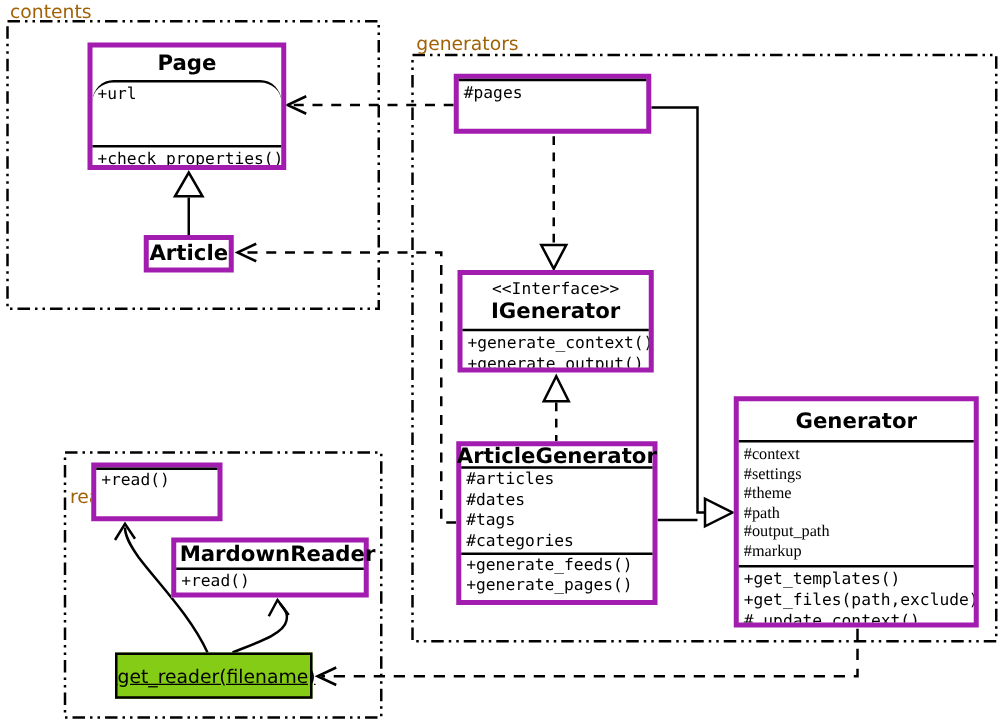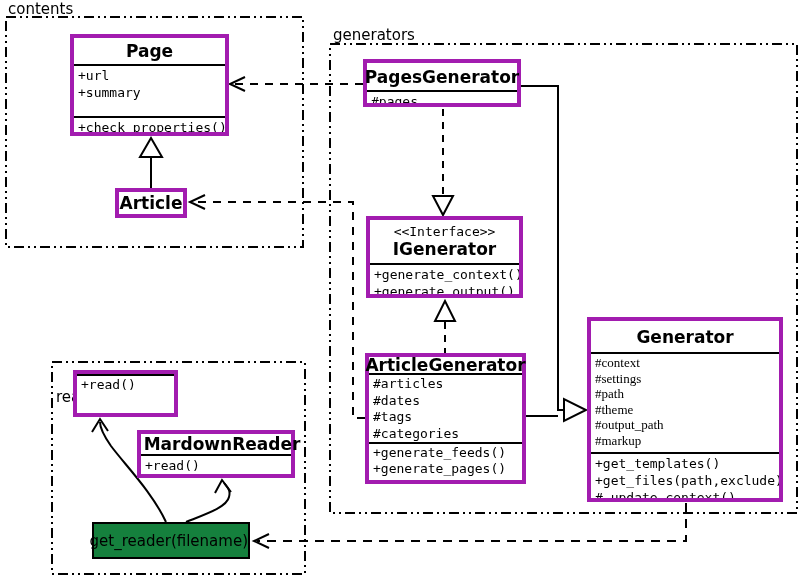--- a/index.html
+++ b/index.html
@@ -2,21 +2,21 @@
 <html><head>
 <meta charset="utf-8">
 <style>
   html,body{margin:0;padding:0;background:#ffffff;}
   #canvas{
     position:relative;width:803px;height:579px;background:#ffffff;
     font-family:"DejaVu Sans",sans-serif;color:#000;overflow:hidden;
   }
   svg.layer{position:absolute;left:0;top:0;width:803px;height:579px;}
   .pkg-label{
-    position:absolute;font-size:15px;line-height:16px;color:#000000;
+    position:absolute;font-size:15px;line-height:16px;color:#a16207;
     background:transparent;padding:0 2px;
   }
   .cls{
     position:absolute;background:#fff;border:4px solid #a21caf;
     box-sizing:border-box;display:flex;flex-direction:column;
   }
   .cls-title{
     font-weight:bold;font-size:17px;text-align:center;
     display:flex;align-items:center;justify-content:center;
     font-family:"DejaVu Sans",sans-serif;
@@ -25,23 +25,24 @@
     font-family:"DejaVu Sans Mono",monospace;font-weight:normal;font-size:13px;
     text-align:center;line-height:15px;
   }
   .cls-sec{
     border-top:2px solid #000;box-sizing:border-box;
     font-family:"DejaVu Sans Mono",monospace;font-size:13px;
     padding:1px 0 0 4px;overflow:hidden;
   }
   .mrow{white-space:nowrap;}
   .plainbox{
-    position:absolute;background:#15803d;border:2px solid #000;box-sizing:border-box;
-    display:flex;align-items:center;justify-content:flex-end;font-size:15px;
+    position:absolute;background:#84cc16;border:2px solid #000;box-sizing:border-box;
+    display:flex;align-items:center;justify-content:flex-start;font-size:15px;
     font-family:"DejaVu Sans",sans-serif;
+    text-decoration:underline;
   }
 </style>
 </head>
 <body>
 
 <div id="canvas">
 
   <svg class="layer" viewBox="0 0 803 579" xmlns="http://www.w3.org/2000/svg">
 
     <rect x="6" y="17" width="297" height="230" fill="none" stroke="#000" stroke-width="2" stroke-dasharray="10 4 2 4 2 4"></rect>
@@ -76,35 +77,33 @@
     <path d="M186 522 C206 514 227 507 229 497 C231 490 227 487 224 483" fill="none" stroke="#000" stroke-width="2"></path>
     <path d="M215 493 L222 480 L231 492" fill="none" stroke="#000" stroke-width="2"></path>
   </svg>
 
   <div class="pkg-label" style="left:6px;top:1px;">contents</div>
   <div class="pkg-label" style="left:331px;top:27px;">generators</div>
   <div class="pkg-label" style="left:54px;top:345px;margin-top:44px;">readers</div>
 
   <div class="cls" style="left:70px;top:34px;width:159px;height:102px;">
     <div class="cls-title" style="height:26px;">Page</div>
-    <div class="cls-sec" style="height:52px;line-height:17px;">
+    <div class="cls-sec" style="height:52px;line-height:17px;border-radius:17px;">
       <div class="mrow">+url</div>
-      <div class="mrow">+summary</div>
     </div>
     <div class="cls-sec" style="flex:1;line-height:18px;">
       <div class="mrow">+check_properties()</div>
     </div>
   </div>
 
   <div class="cls" style="left:115px;top:188px;width:72px;height:30px;">
     <div class="cls-title" style="flex:1;">Article</div>
   </div>
 
   <div class="cls" style="left:363px;top:59px;width:158px;height:48px;">
-    <div class="cls-title" style="height:27px;">PagesGenerator</div>
     <div class="cls-sec" style="flex:1;line-height:17px;">
       <div class="mrow">#pages</div>
     </div>
   </div>
 
   <div class="cls" style="left:366px;top:216px;width:157px;height:82px;">
     <div class="cls-title" style="height:43px;flex-direction:column;">
       <div class="stereo">&lt;&lt;Interface&gt;&gt;</div>
       <div>IGenerator</div>
     </div>
@@ -126,22 +125,22 @@
       <div class="mrow">+generate_feeds()</div>
       <div class="mrow">+generate_pages()</div>
     </div>
   </div>
 
   <div class="cls" style="left:587px;top:317px;width:196px;height:185px;">
     <div class="cls-title" style="height:31px;">Generator</div>
     <div class="cls-sec" style="height:100px;line-height:15.5px;font-family:Liberation Serif, serif;">
       <div class="mrow">#context</div>
       <div class="mrow">#settings</div>
+      <div class="mrow">#theme</div>
       <div class="mrow">#path</div>
-      <div class="mrow">#theme</div>
       <div class="mrow">#output_path</div>
       <div class="mrow">#markup</div>
     </div>
     <div class="cls-sec" style="flex:1;line-height:17px;">
       <div class="mrow">+get_templates()</div>
       <div class="mrow">+get_files(path,exclude)</div>
       <div class="mrow">#_update_context()</div>
     </div>
   </div>
 

